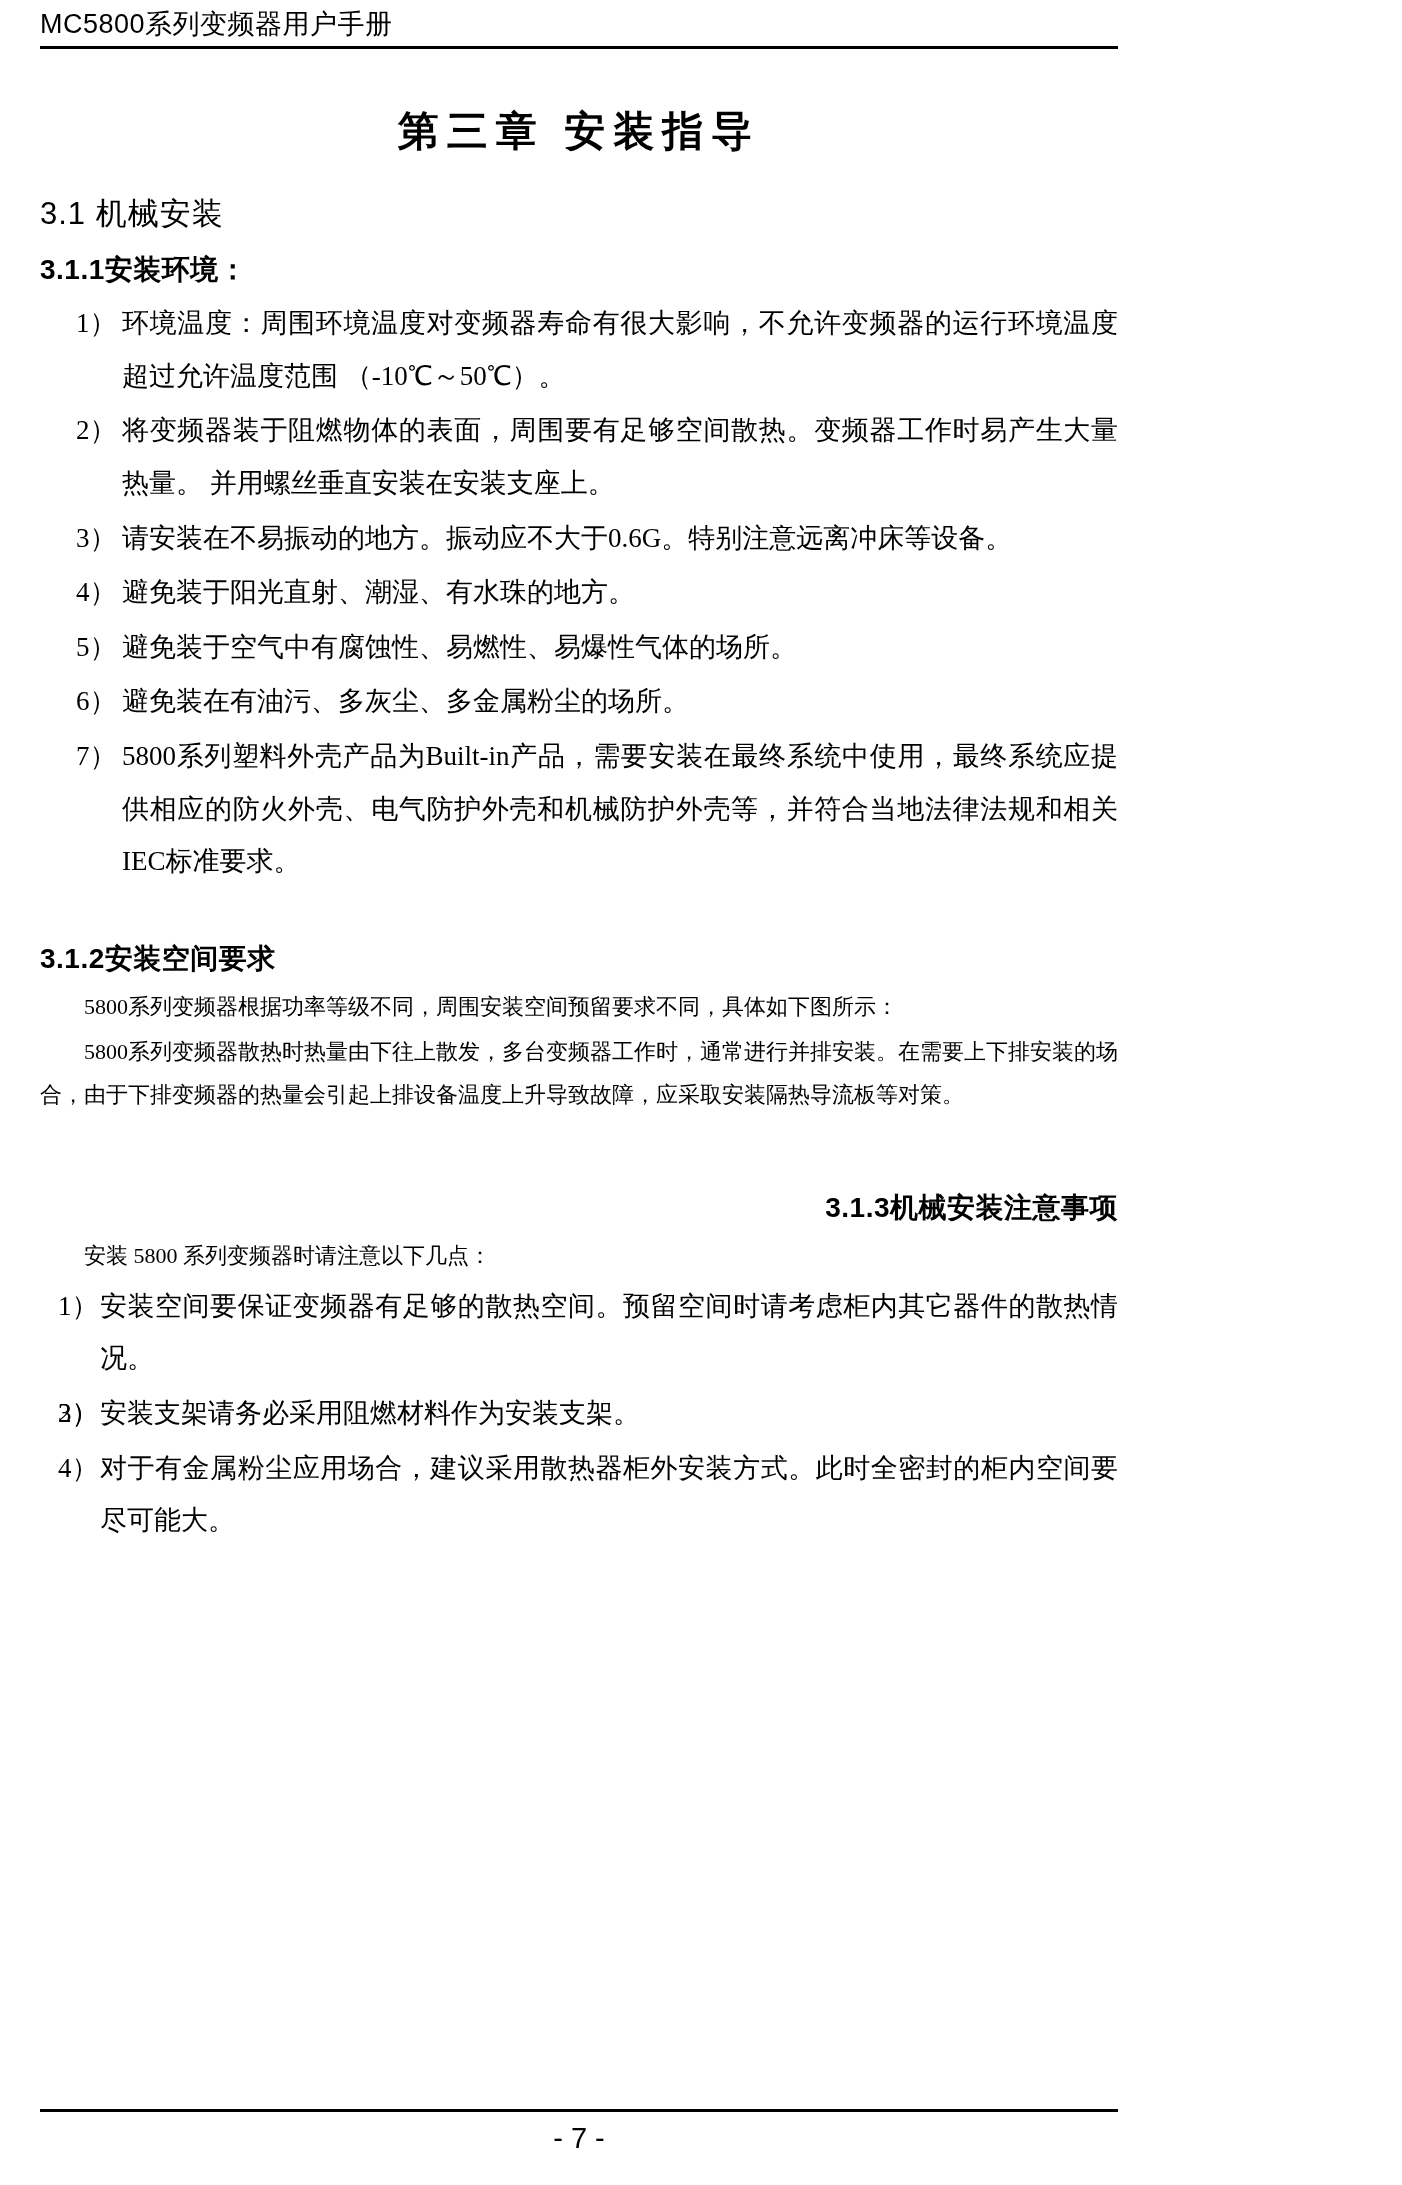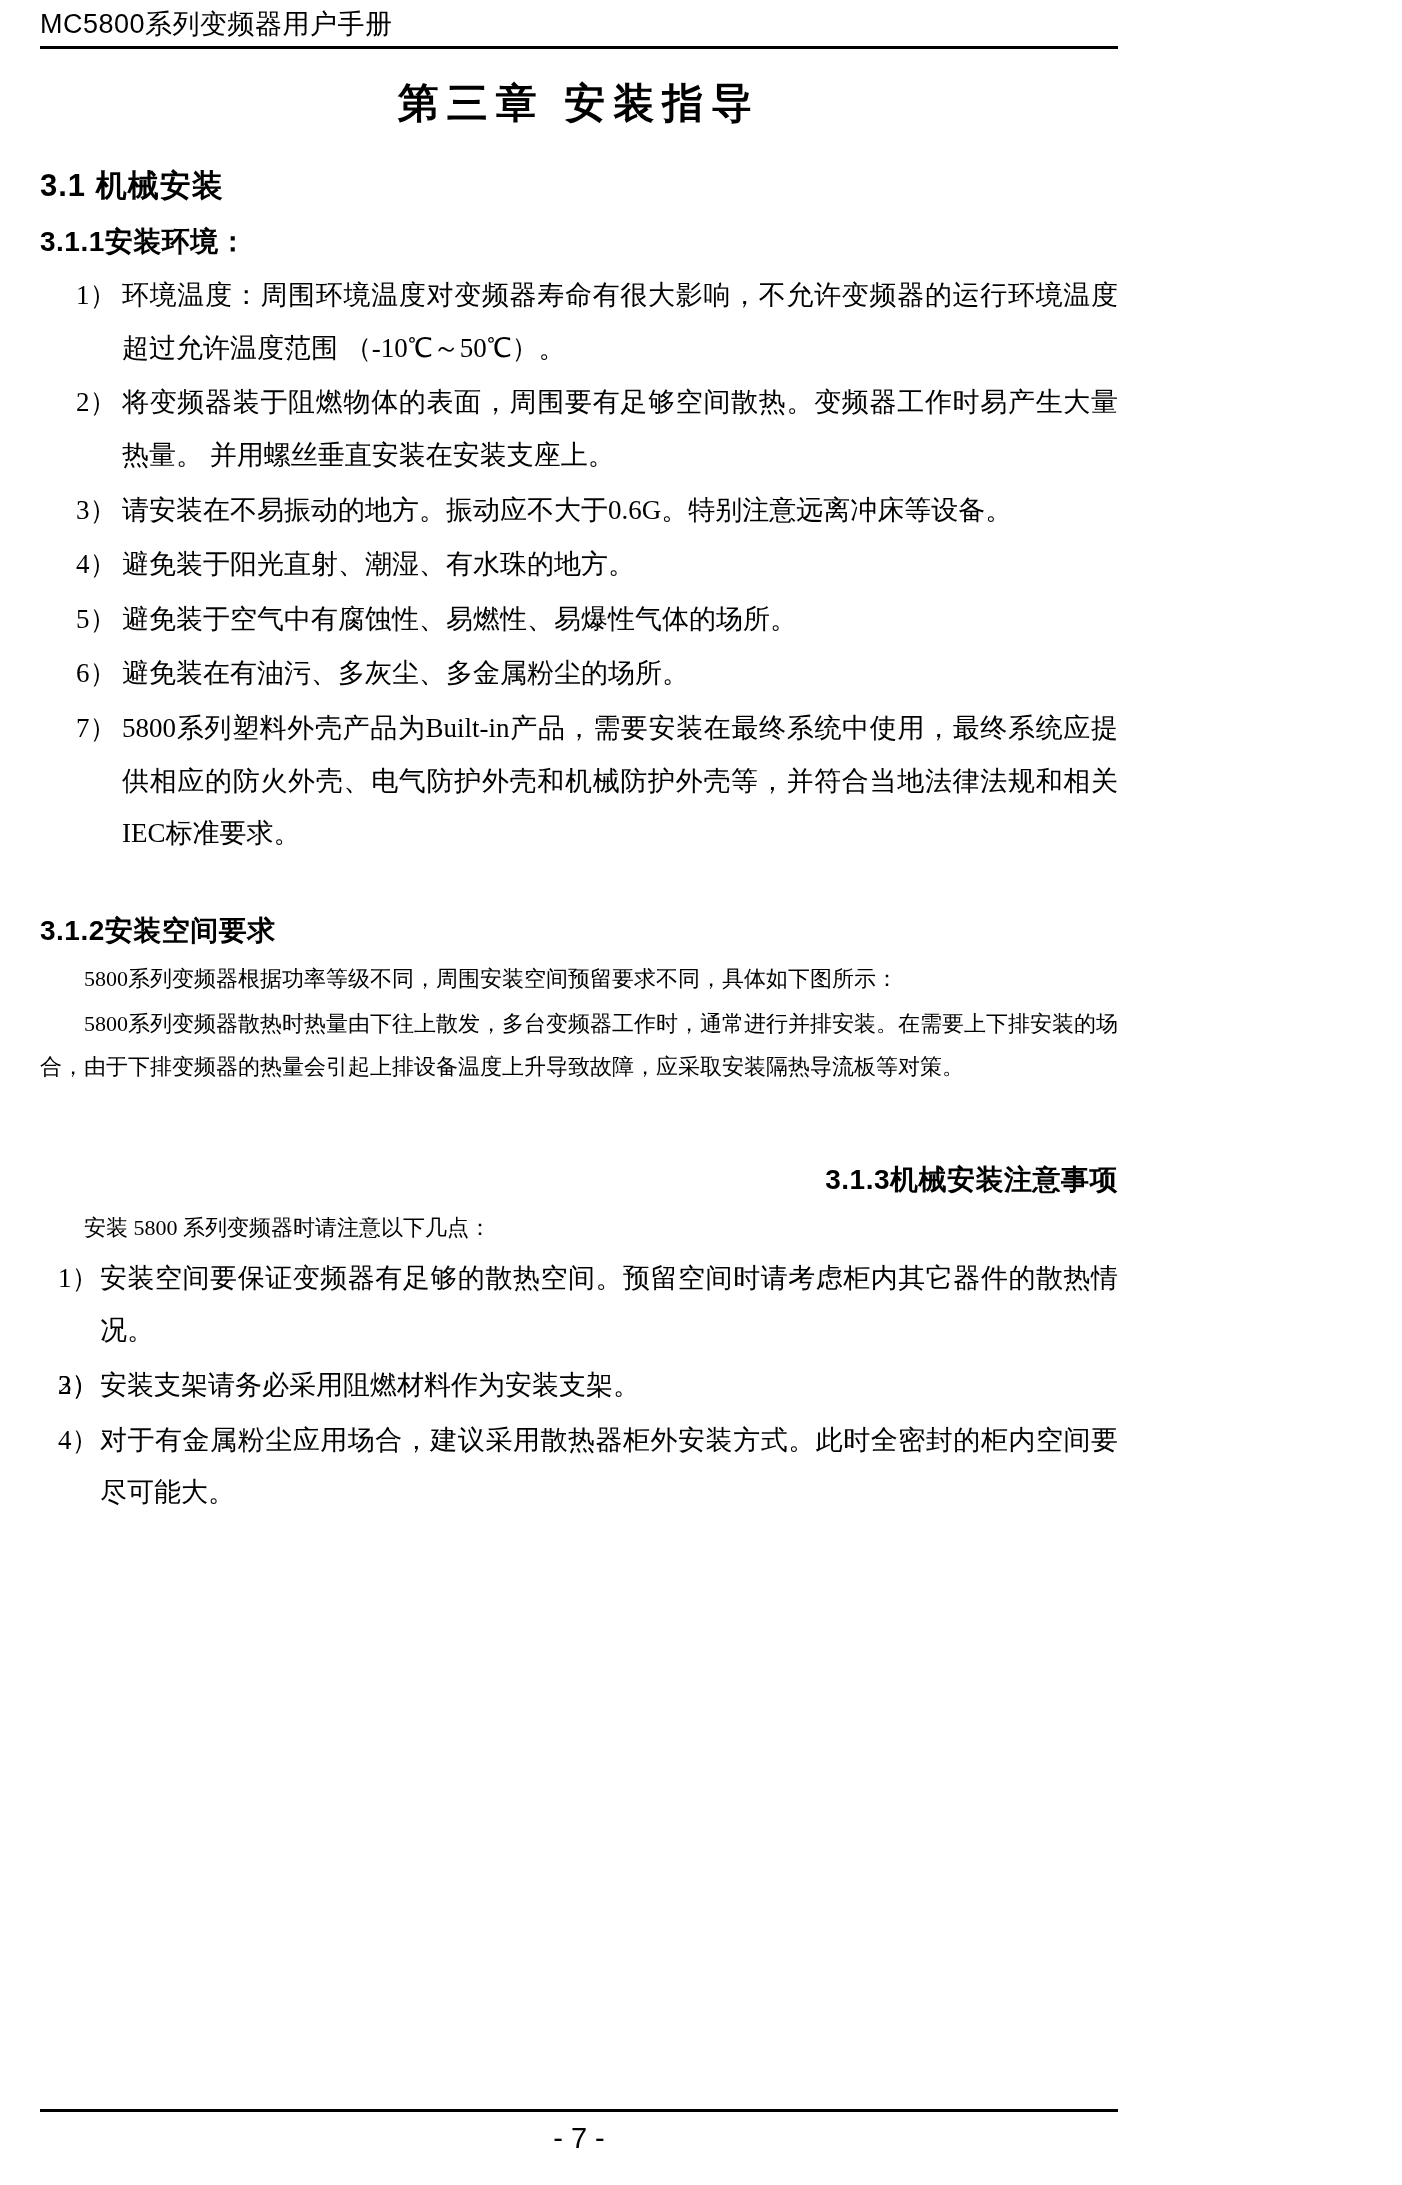--- a/index.html
+++ b/index.html
@@ -32,28 +32,28 @@
     border-bottom: 3px solid #000;
     margin-top: 4px;
   }
   
   .chapter-title {
     text-align: center;
     font-family: "Liberation Sans", sans-serif;
     font-size: 41px;
     font-weight: bold;
     letter-spacing: 8px;
-    margin-top: 27px;
+    margin-top: 55px;
     margin-bottom: 34px;
   }
   
   h2.sec {
     font-family: "Liberation Sans", sans-serif;
     font-size: 31px;
-    font-weight: bold;
+    font-weight: normal;
     margin: 26px 0 10px 0;
     letter-spacing: 1px;
   }
   h3.subsec {
     font-family: "Liberation Sans", sans-serif;
     font-size: 28px;
     font-weight: bold;
     margin: 16px 0 8px 0;
     letter-spacing: 0.5px;
   }

